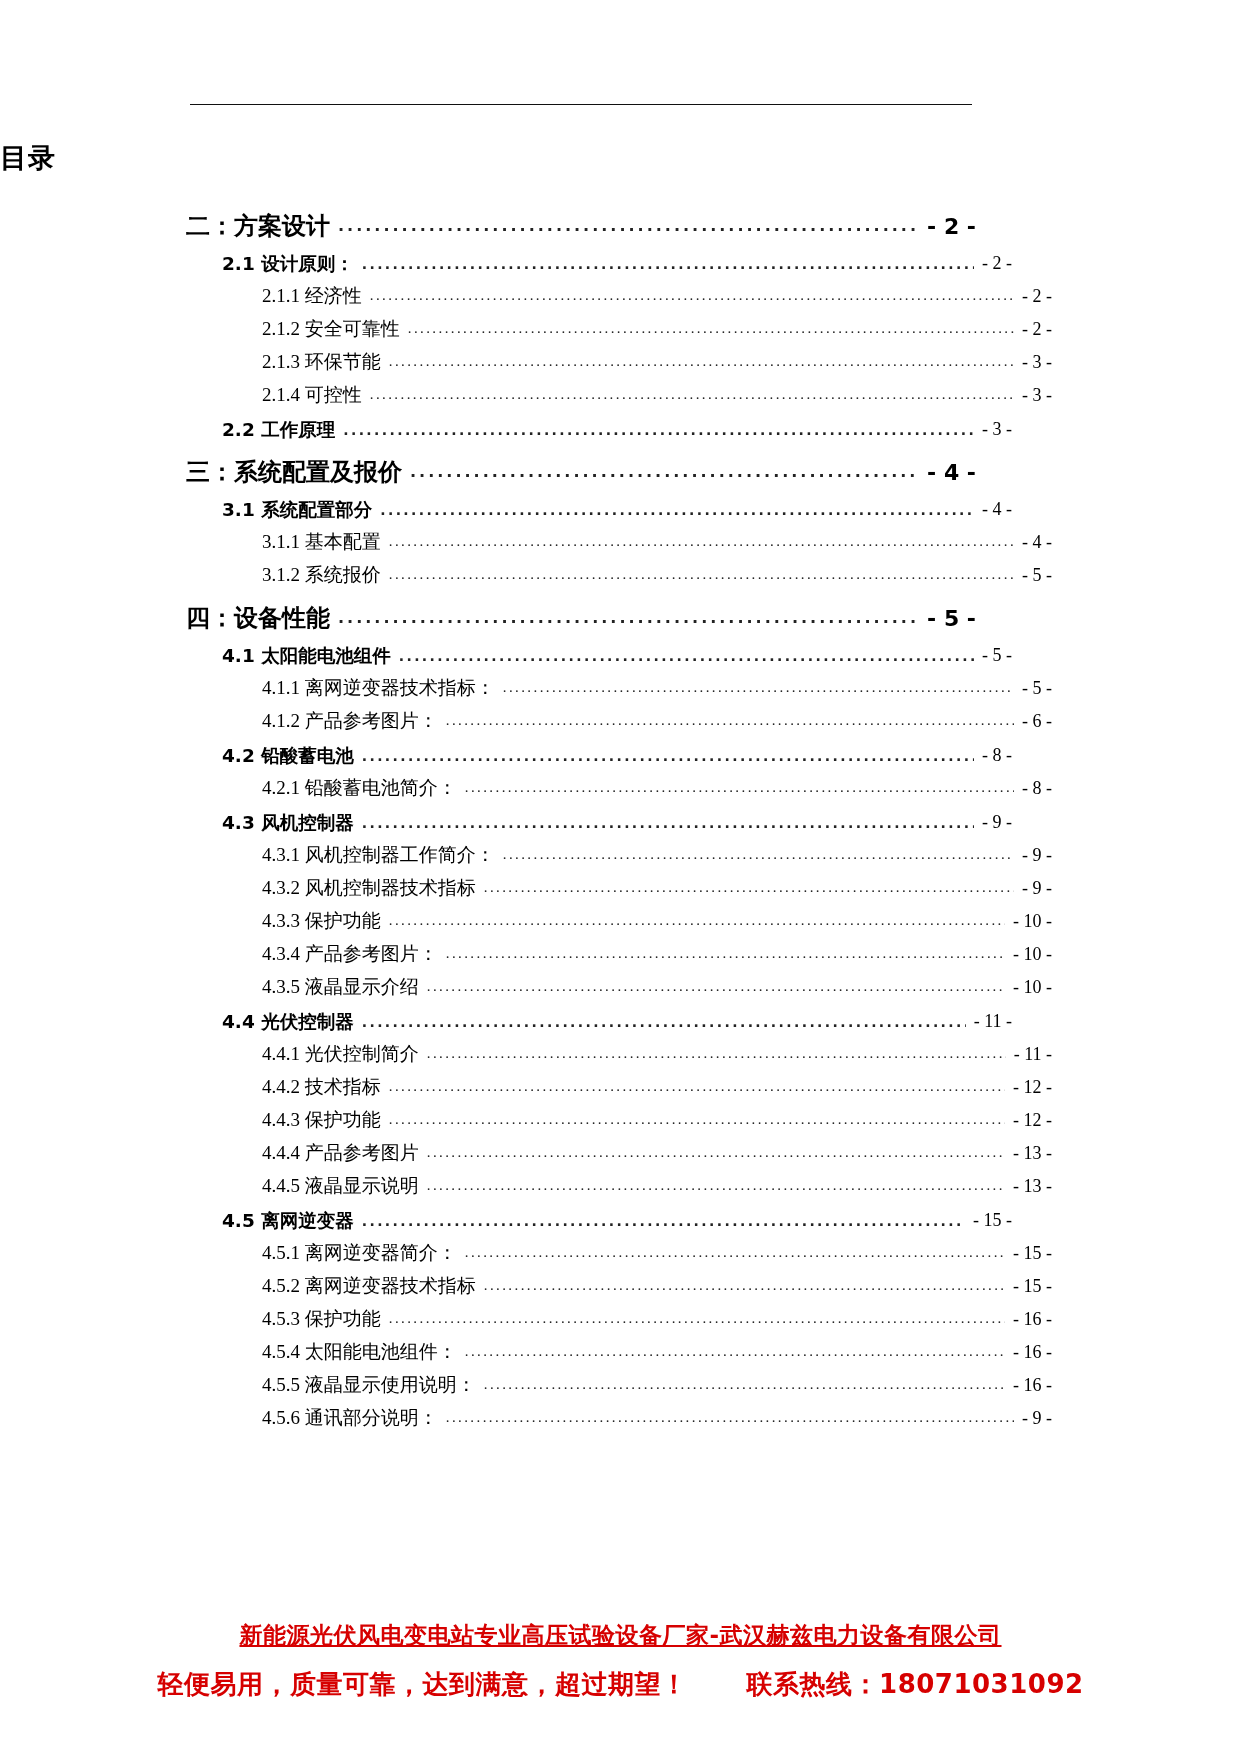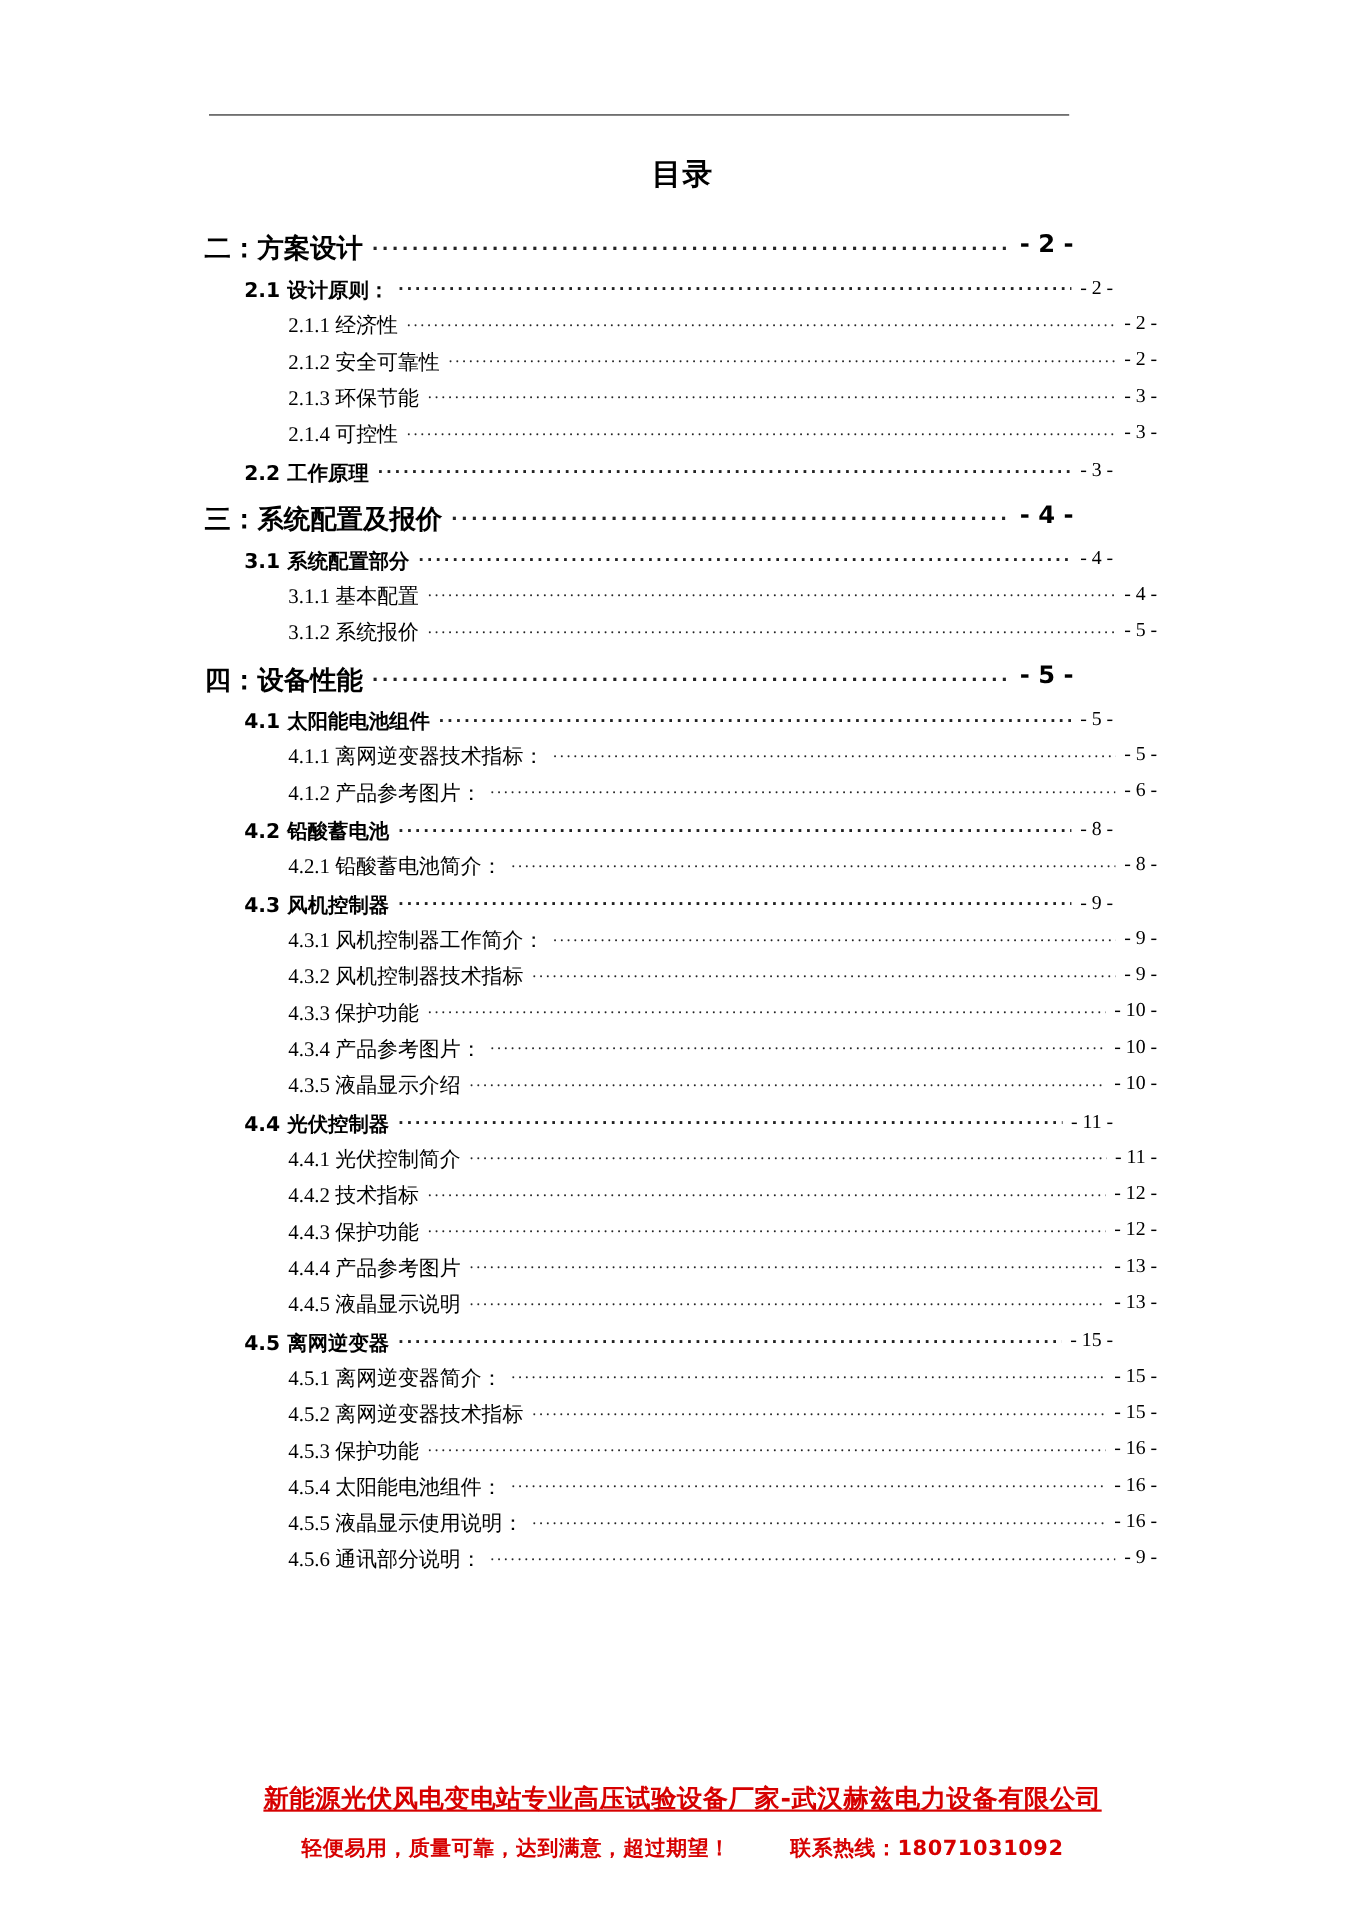--- a/index.html
+++ b/index.html
@@ -27,35 +27,34 @@
     top: 104px;
     width: 782px;
     height: 0;
     border-top: 1.6px solid #111;
   }
   .doc-title {
     position: absolute;
     left: 0;
     top: 140px;
     width: 1241px;
-    text-align: center;
     font-family: "DejaVu Sans", "Liberation Sans", sans-serif;
     font-weight: bold;
     font-size: 27px;
     letter-spacing: 1px;
   }
   .toc {
     position: absolute;
     left: 186px;
     top: 196px;
     width: 790px;
   }
   .toc-row {
     display: flex;
-    align-items: flex-start;
+    align-items: center;
     width: 100%;
     white-space: nowrap;
   }
   .toc-label {
     flex: 0 0 auto;
     padding-right: 6px;
   }
   .dots {
     flex: 1 1 auto;
     overflow: hidden;
@@ -123,21 +122,21 @@
     font-family: "DejaVu Sans", "Liberation Sans", sans-serif;
     font-weight: bold;
   }
   .footer-line1 {
     font-size: 23px;
     letter-spacing: 0.5px;
     margin-bottom: 16px;
     text-decoration: underline;
   }
   .footer-line2 {
-    font-size: 19px;
+    font-size: 26px;
     letter-spacing: 0.5px;
   }
   .footer-gap { display: inline-block; width: 40px; }
 </style>
 </head>
 <body>
 
 <div class="page">
 
   <div class="top-rule"></div>

